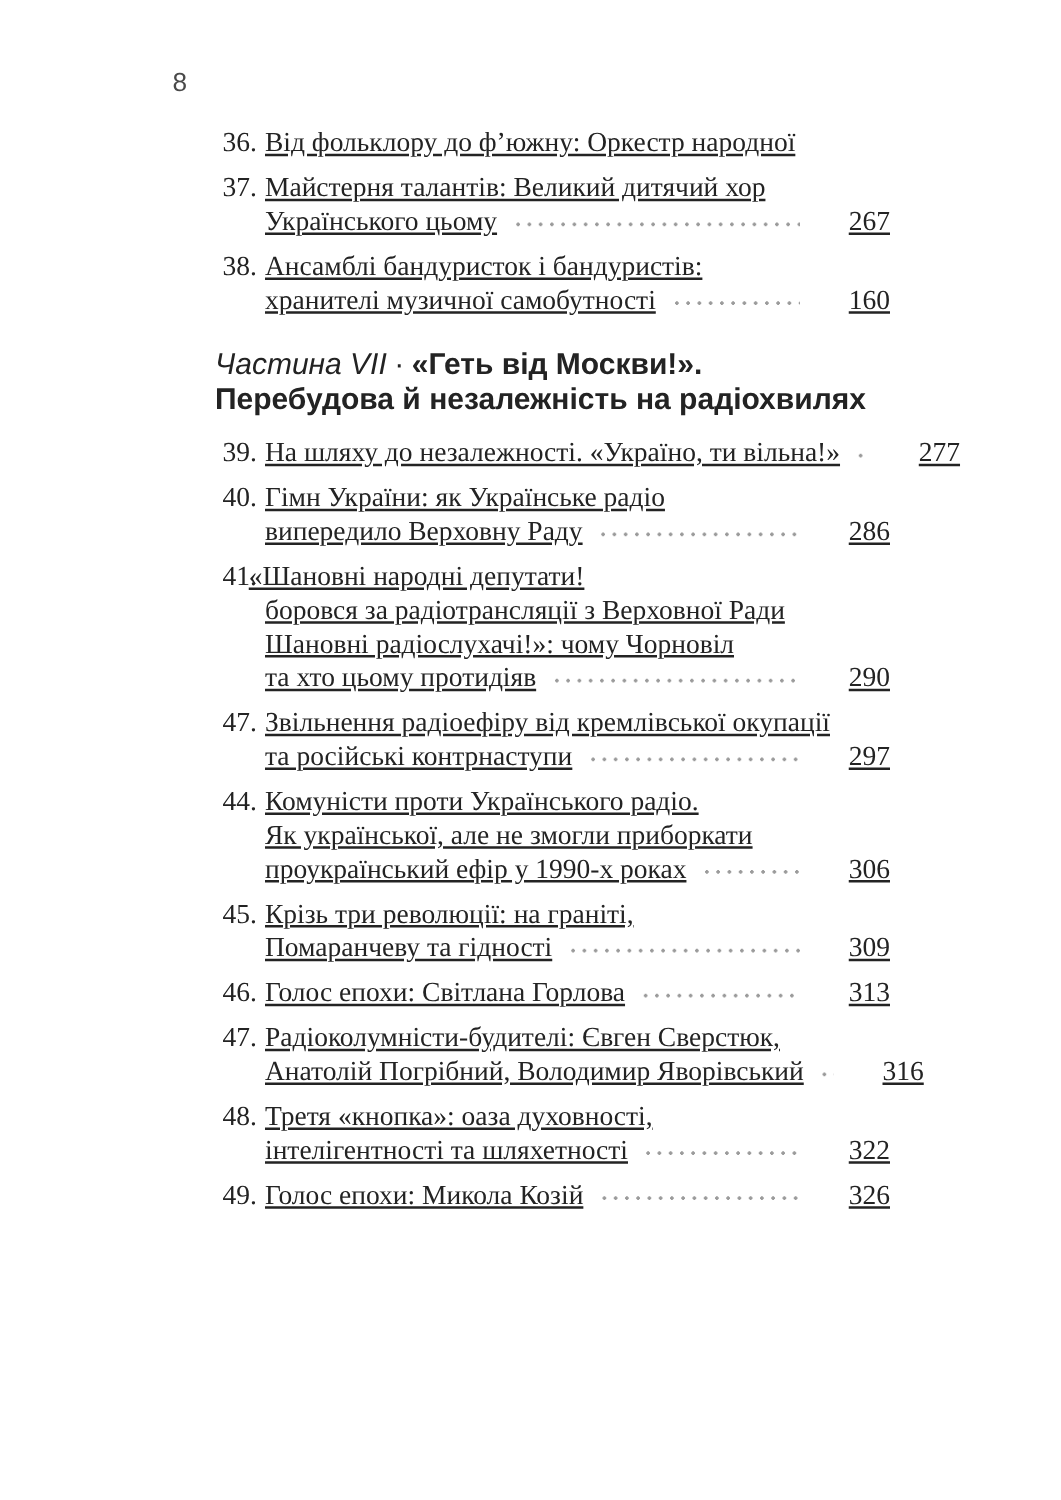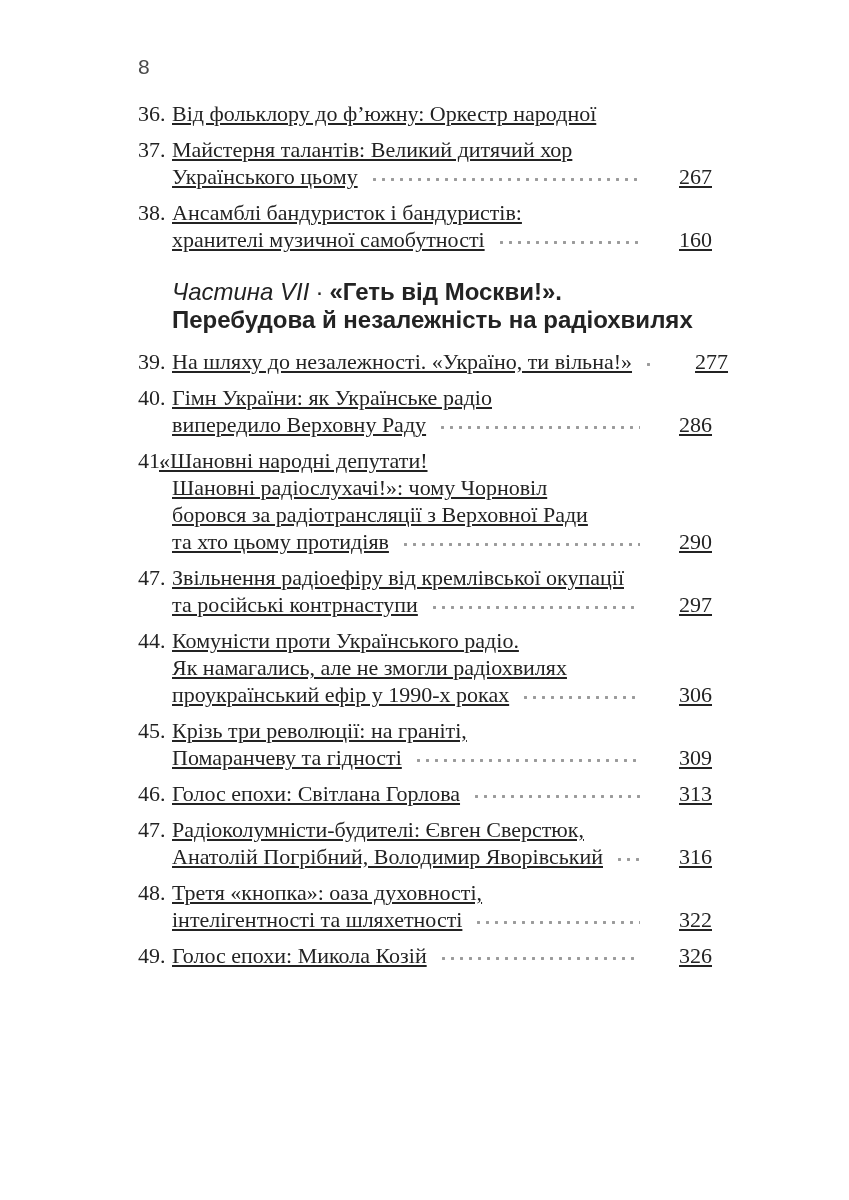--- a/index.html
+++ b/index.html
@@ -32,20 +32,21 @@
   }
   .toc{
     margin-top:21px;
   }
   .entry{
     display:flex;
     align-items:flex-start;
     margin-bottom:9px;
     font-size:22px;
     line-height:27px;
+    margin-left:40px;
   }
   .entry .num{
     flex:0 0 34px;
     white-space:nowrap;
   }
   .entry .body{
     flex:1 1 auto;
     min-width:0;
     text-decoration:underline;
   }
@@ -150,22 +151,22 @@
             <span class="txt">випередило Верховну Раду</span>
             <span class="leader"></span>
             <span class="pageno">286</span>
           </div>
         </div>
       </div>
       <div class="entry">
         <span class="num">41.</span>
         <div class="body">
           <div class="line hang">«Шановні народні депутати!</div>
+          <div class="line">боровся за радіотрансляції з Верховної Ради</div>
           <div class="line">Шановні радіослухачі!»: чому Чорновіл</div>
-          <div class="line">боровся за радіотрансляції з Верховної Ради</div>
           <div class="line last">
             <span class="txt">та хто цьому протидіяв</span>
             <span class="leader"></span>
             <span class="pageno">290</span>
           </div>
         </div>
       </div>
       <div class="entry">
         <span class="num">47.</span>
         <div class="body">
@@ -174,21 +175,21 @@
             <span class="txt">та російські контрнаступи</span>
             <span class="leader"></span>
             <span class="pageno">297</span>
           </div>
         </div>
       </div>
       <div class="entry">
         <span class="num">44.</span>
         <div class="body">
           <div class="line">Комуністи проти Українського радіо.</div>
-          <div class="line">Як намагались, але не змогли радіохвилях</div>
+          <div class="line">Як української, але не змогли приборкати</div>
           <div class="line last">
             <span class="txt">проукраїнський ефір у 1990-х роках</span>
             <span class="leader"></span>
             <span class="pageno">306</span>
           </div>
         </div>
       </div>
       <div class="entry">
         <span class="num">45.</span>
         <div class="body">

